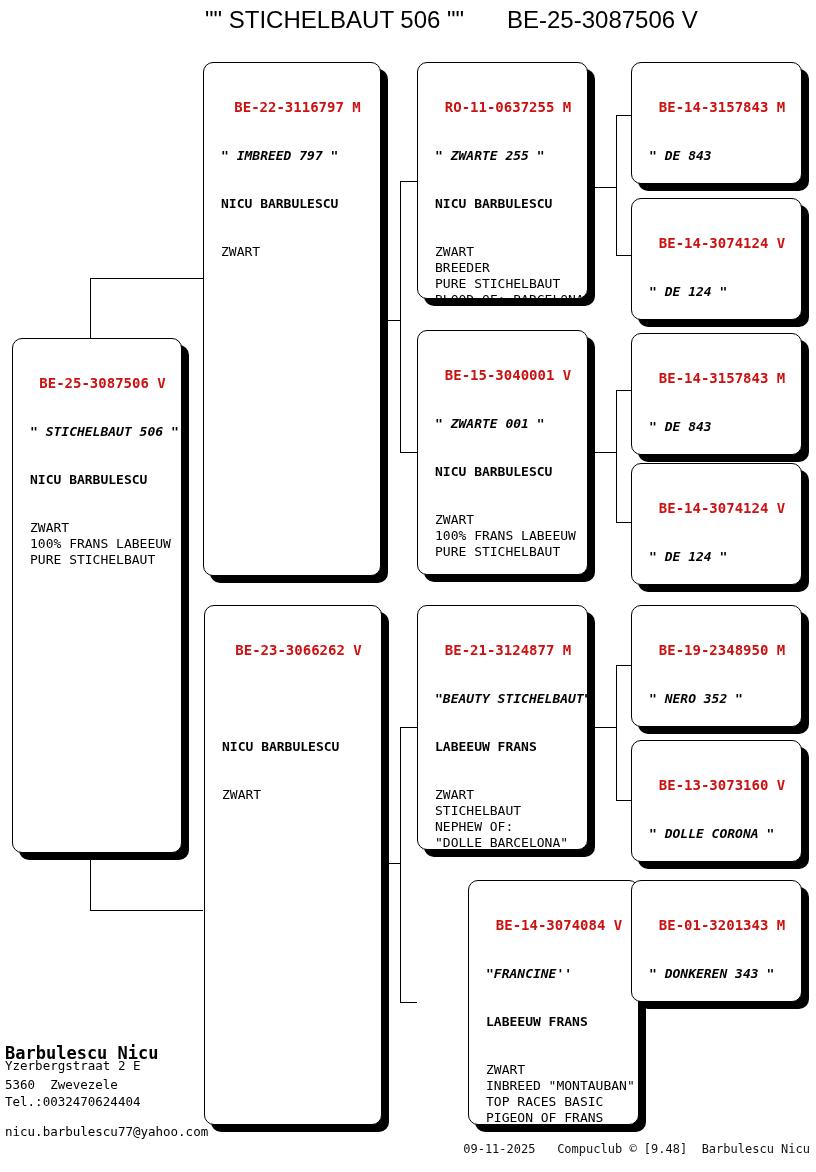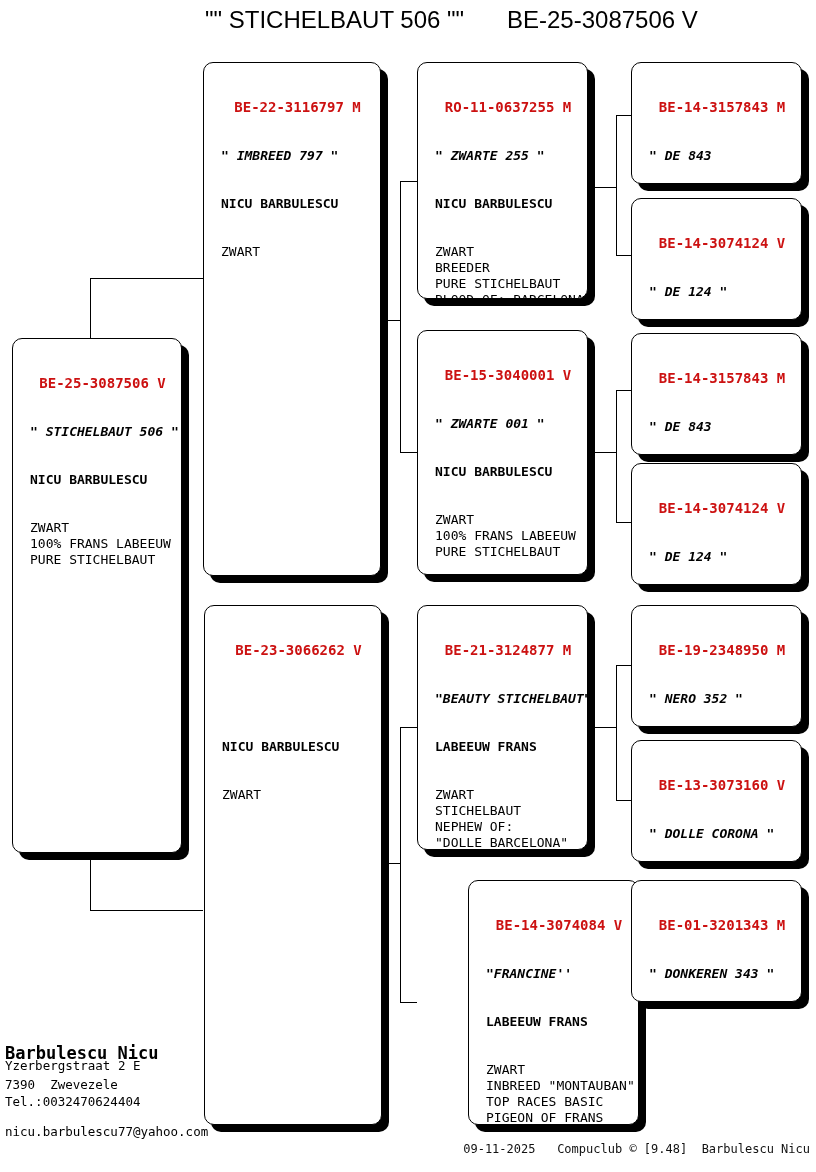--- a/index.html
+++ b/index.html
@@ -189,19 +189,19 @@
   <div class="pbox b13">
     <div class="ring">BE-01-3201343 M</div>
     <div class="bname">" DONKEREN 343 "</div>
     
     
   </div>
 
 
   <div class="contact-name">Barbulescu Nicu</div>
   <div class="contact-line cl1">Yzerbergstraat 2 E</div>
-  <div class="contact-line cl2">7390  Zwevezele</div>
+  <div class="contact-line cl2">5360  Zwevezele</div>
   <div class="contact-line cl3">Tel.:0032470624404</div>
   <div class="contact-line cl4">nicu.barbulescu77@yahoo.com</div>
 
   <div class="footer">09-11-2025   Compuclub © [9.48]  Barbulescu Nicu</div>
 
 </div>
 
 </body></html>

